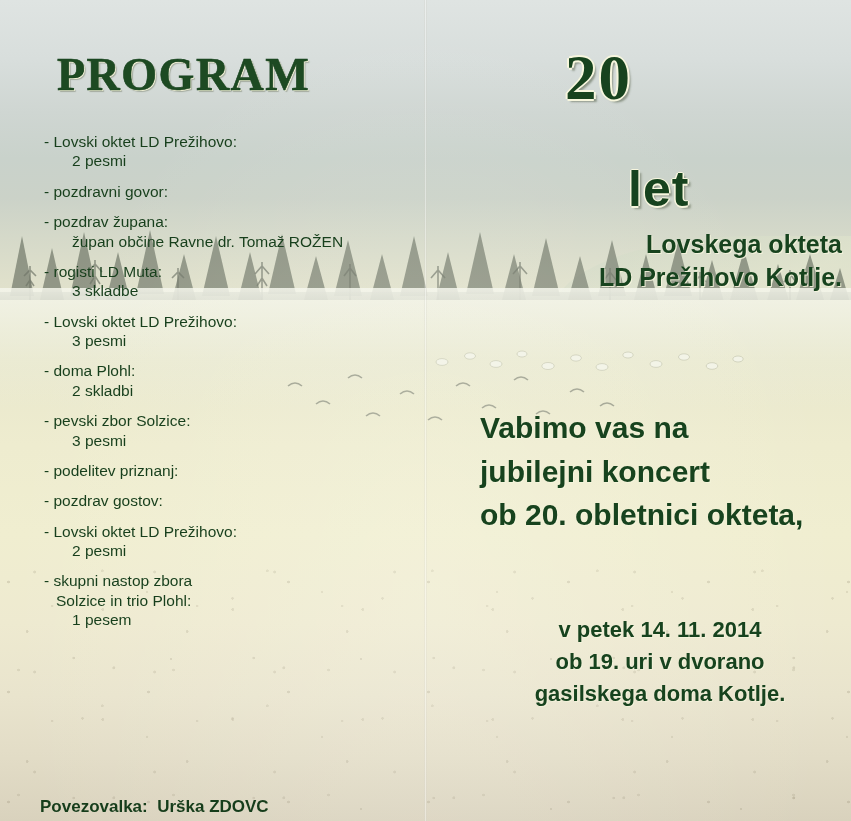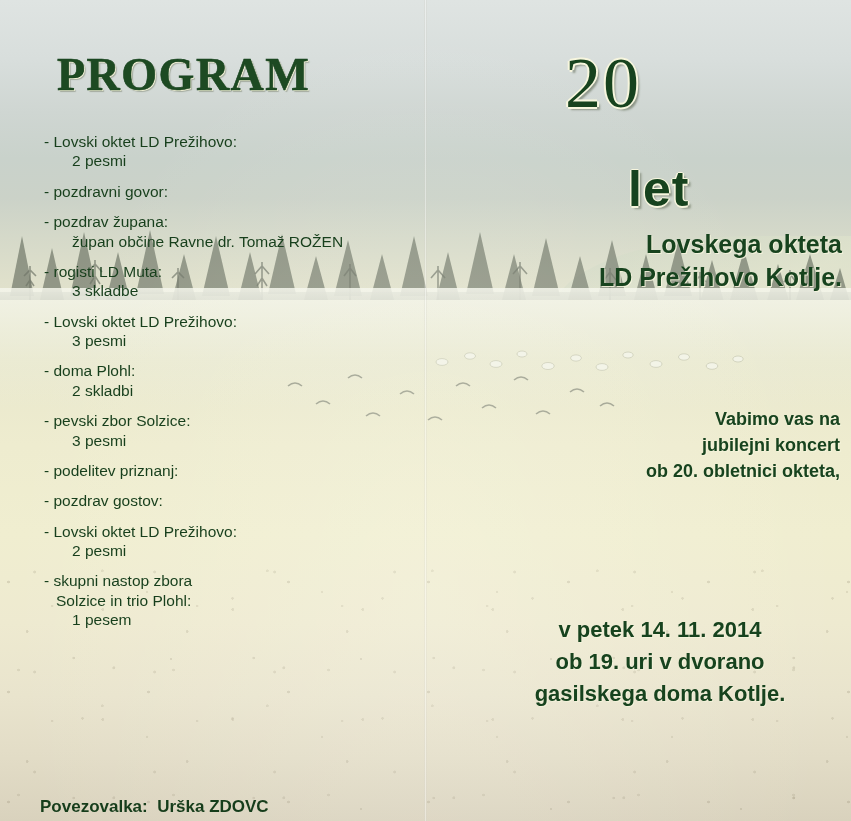--- a/index.html
+++ b/index.html
@@ -156,22 +156,22 @@
     color: #163d1b;
     white-space: pre;
     margin-top: 39px;
   }
 
   
   .big-number {
     position: absolute;
     left: 565px;
     top: 42px;
-    font-size: 72px;
-    font-weight: normal;
+    font-size: 63px;
+    font-weight: bold;
     font-family: "Liberation Serif", serif;
     color: #17431e;
     letter-spacing: 2px;
     text-shadow:
       2px 0 0 #f7f6de,
       -2px 0 0 #f7f6de,
       0 2px 0 #f7f6de,
       0 -2px 0 #f7f6de,
       3px 3px 2px rgba(60,70,45,0.45);
   }
@@ -200,23 +200,23 @@
     font-size: 25px;
     font-weight: bold;
     line-height: 1.32;
     text-shadow: 1px 1px 0 rgba(247,246,222,0.85);
   }
   .invite {
     position: absolute;
     left: 480px;
     top: 406px;
     width: 360px;
-    text-align: right;
+    text-align: left;
     color: #17431e;
-    font-size: 18px;
+    font-size: 30px;
     font-weight: bold;
     line-height: 1.45;
     text-shadow: 1px 1px 0 rgba(247,246,222,0.7);
   }
   .when {
     position: absolute;
     left: 480px;
     top: 614px;
     width: 360px;
     text-align: center;

